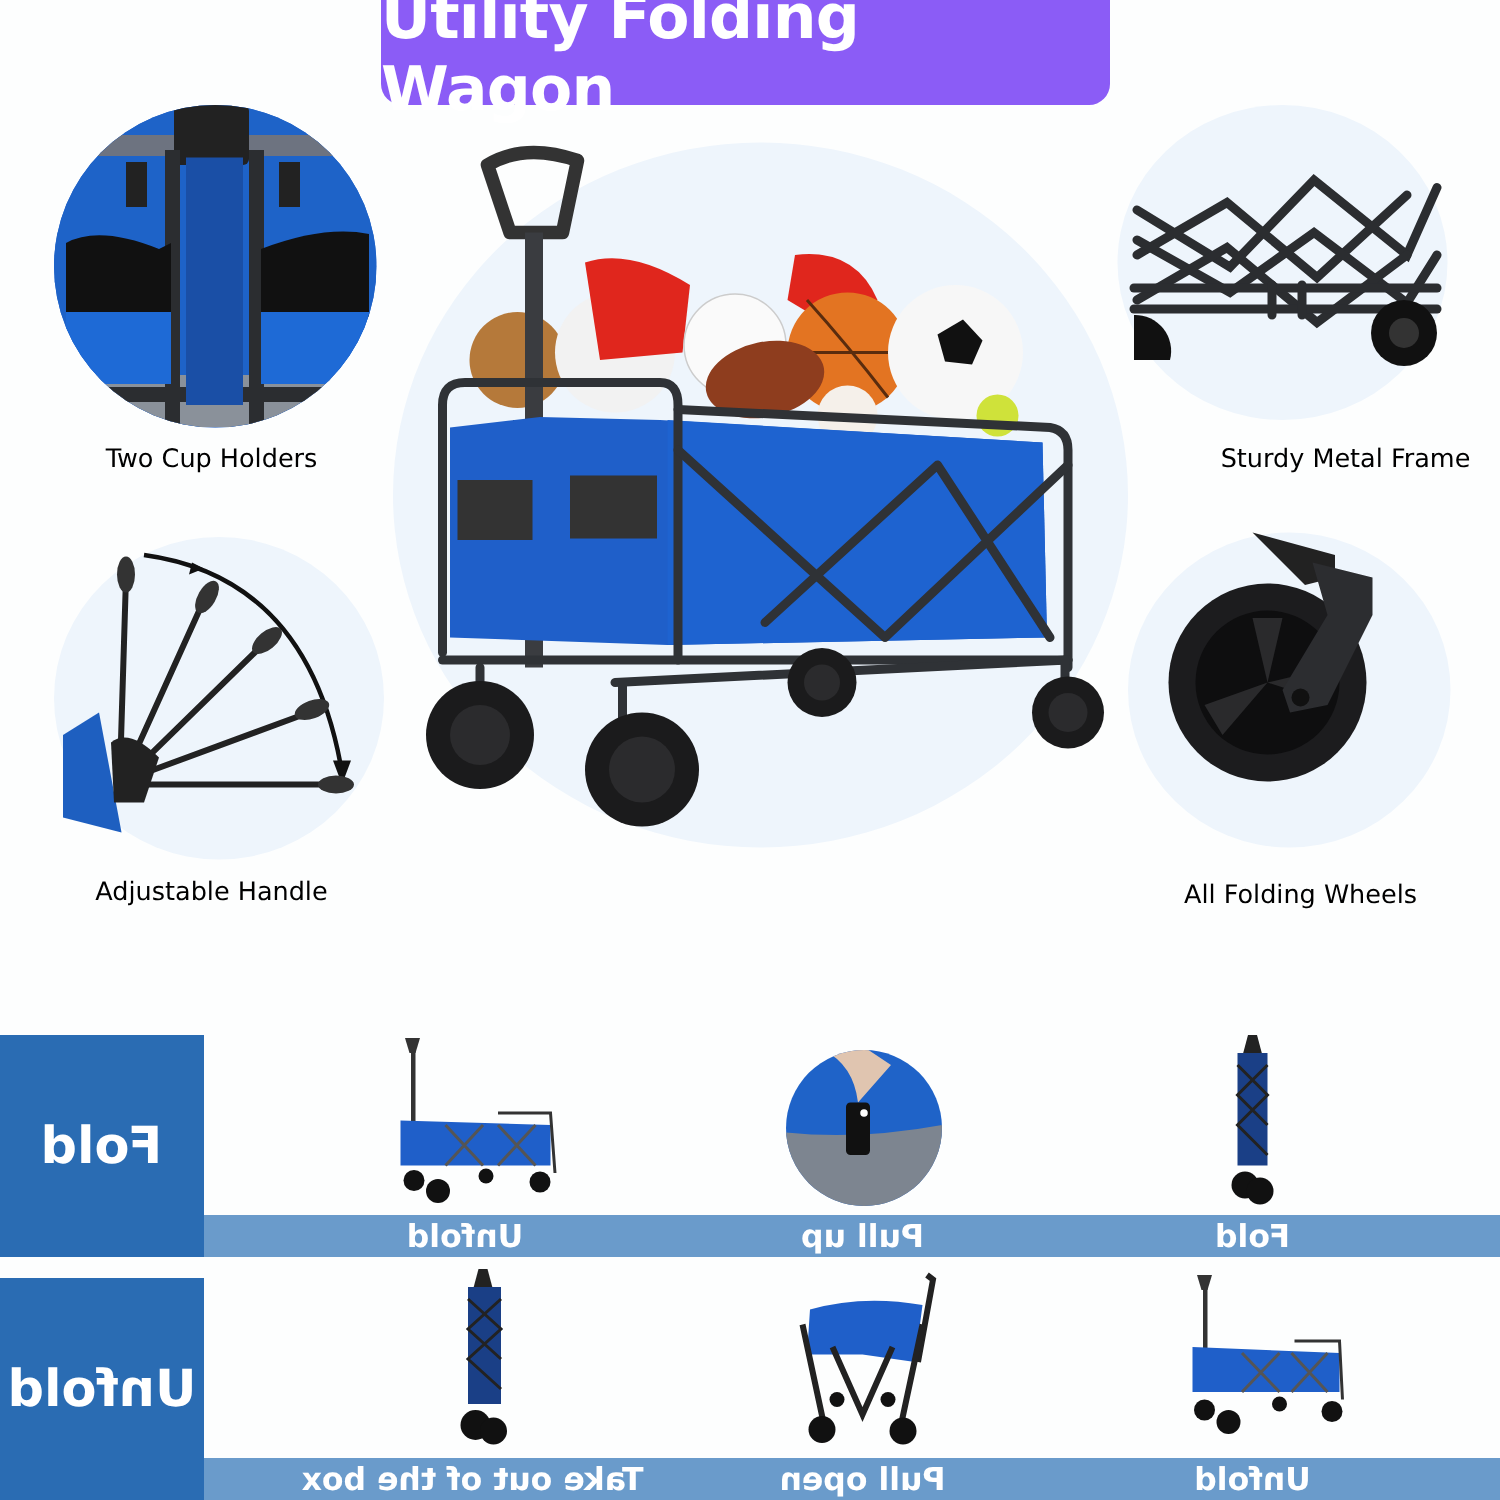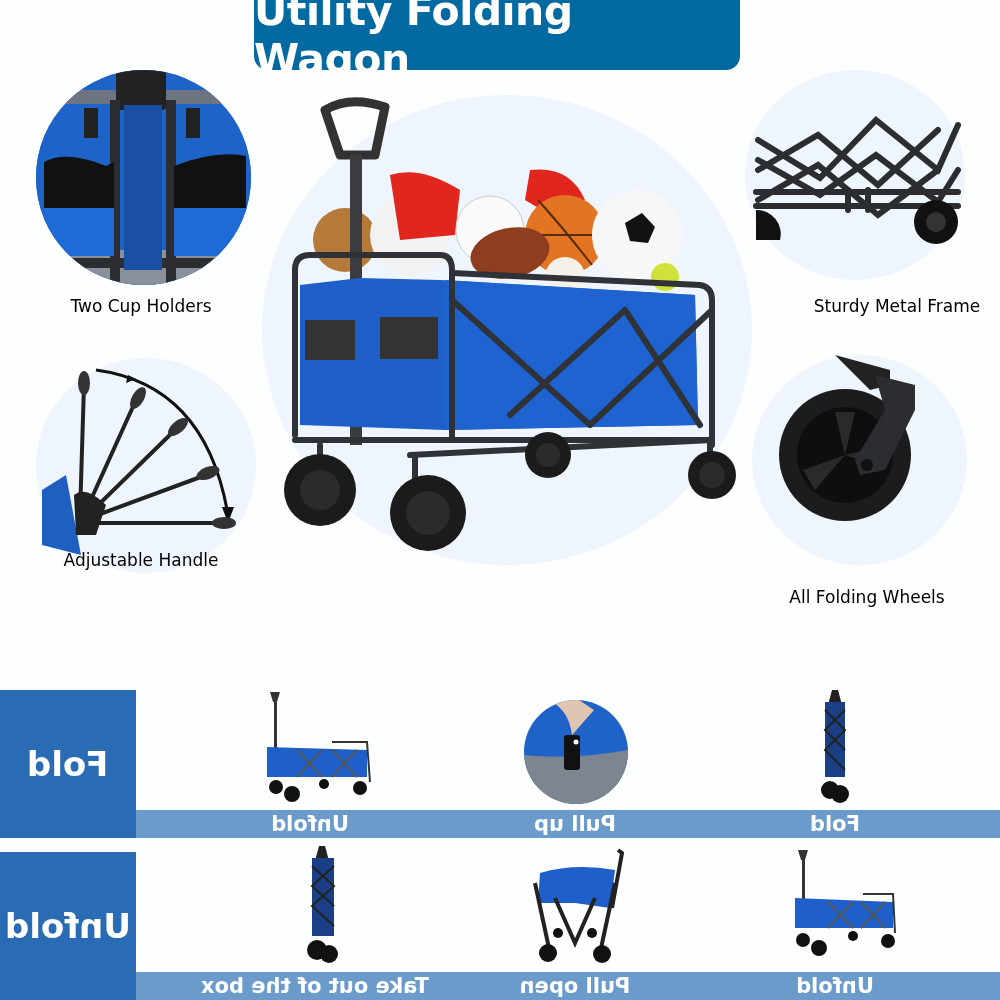--- a/index.html
+++ b/index.html
@@ -1,21 +1,21 @@
 <!DOCTYPE html>
 <html><head>
 <meta charset="utf-8">
 <style>
   * { box-sizing: border-box; margin: 0; padding: 0; }
   html, body { width: 1000px; height: 1000px; background: #fdfefe; overflow: hidden; }
   body { position: relative; font-family: "DejaVu Sans", sans-serif; }
 
   .title-banner {
     position: absolute; left: 254px; top: 0; width: 486px; height: 70px;
-    background: #0369a1; border-radius: 0 0 14px 14px;
+    background: #8b5cf6; border-radius: 0 0 14px 14px;
     display: flex; align-items: center; justify-content: center;
   }
   .title-banner span { color: #ffffff; font-weight: bold; font-size: 41px; letter-spacing: -0.5px; }
 
   .bg-blob { position: absolute; border-radius: 50%; background: #eef5fc; }
 
   .feature-circle { position: absolute; border-radius: 50%; overflow: hidden; }
   .feature-label {
     position: absolute; color: #000000; font-weight: normal; font-size: 17px; text-align: center;
     white-space: nowrap;
@@ -100,21 +100,21 @@
     <g fill="#333">
       <ellipse cx="48" cy="18" rx="6" ry="12"></ellipse>
       <ellipse cx="102" cy="33" rx="6" ry="12" transform="rotate(30 102 33)"></ellipse>
       <ellipse cx="142" cy="62" rx="6" ry="12" transform="rotate(50 142 62)"></ellipse>
       <ellipse cx="172" cy="108" rx="6" ry="12" transform="rotate(70 172 108)"></ellipse>
       <ellipse cx="188" cy="158" rx="6" ry="12" transform="rotate(90 188 158)"></ellipse>
     </g>
     <path d="M38 130 Q50 120 70 140 L60 170 L40 170 Z" fill="#222"></path>
   </svg>
 </div>
-<div class="feature-label" style="left:36px;top:550px;width:210px;">Adjustable Handle</div>
+<div class="feature-label" style="left:36px;top:585px;width:210px;">Adjustable Handle</div>
 
 <div class="feature-circle" style="left:775px;top:350px;width:160px;height:180px;border-radius:0;overflow:visible;">
   <svg width="160" height="180" viewBox="0 0 160 180">
     <path d="M60 5 L115 20 L115 35 L95 40 Z" fill="#222"></path>
     <circle cx="70" cy="105" r="66" fill="#1c1c1e"></circle>
     <circle cx="70" cy="105" r="48" fill="#0e0e0f"></circle>
     <g fill="#2a2a2c">
       <path d="M70 105 L60 62 L80 62 Z"></path>
       <path d="M70 105 L112 95 L110 118 Z"></path>
       <path d="M70 105 L40 140 L28 120 Z"></path>

